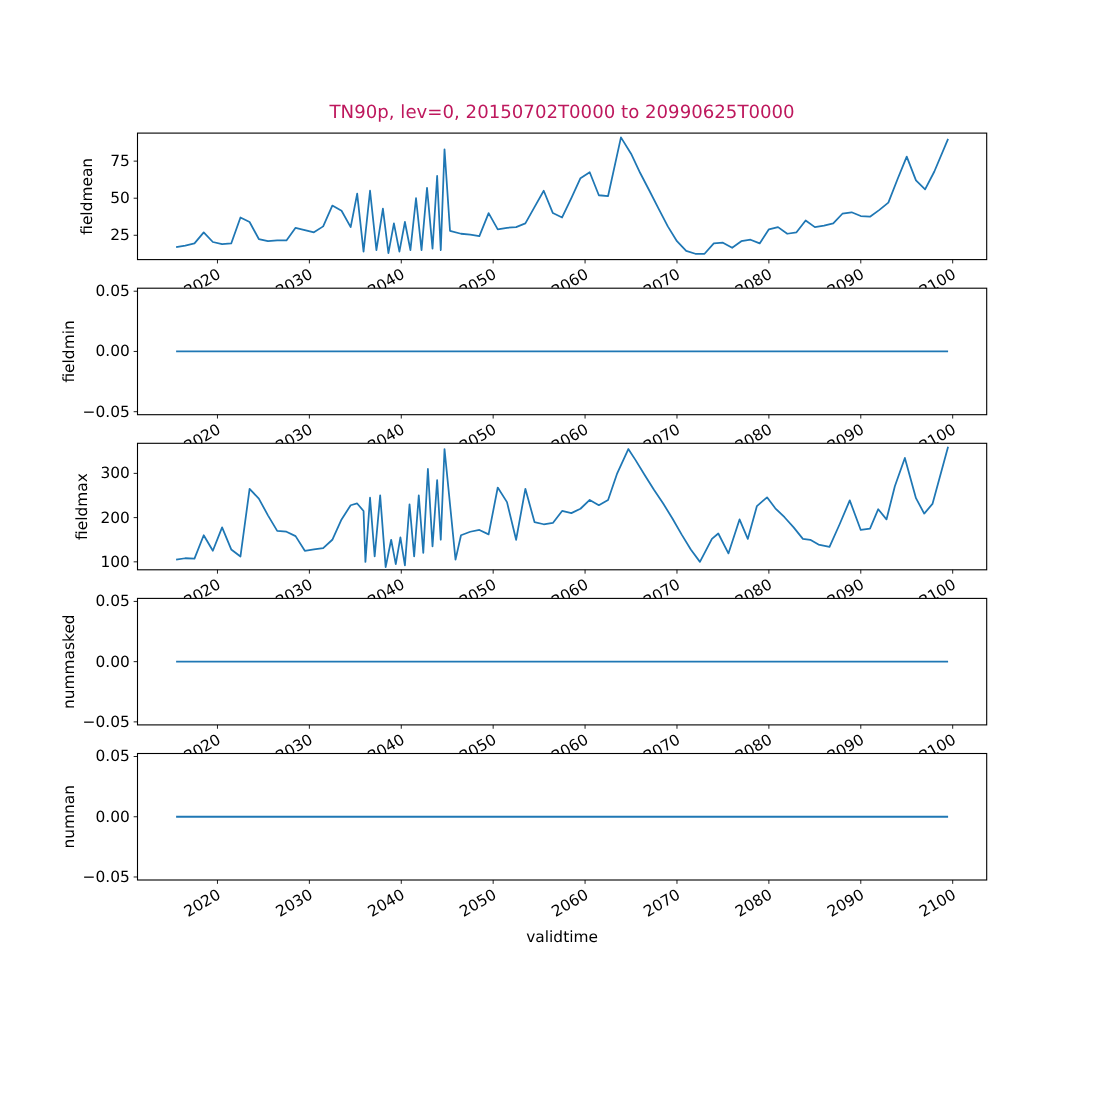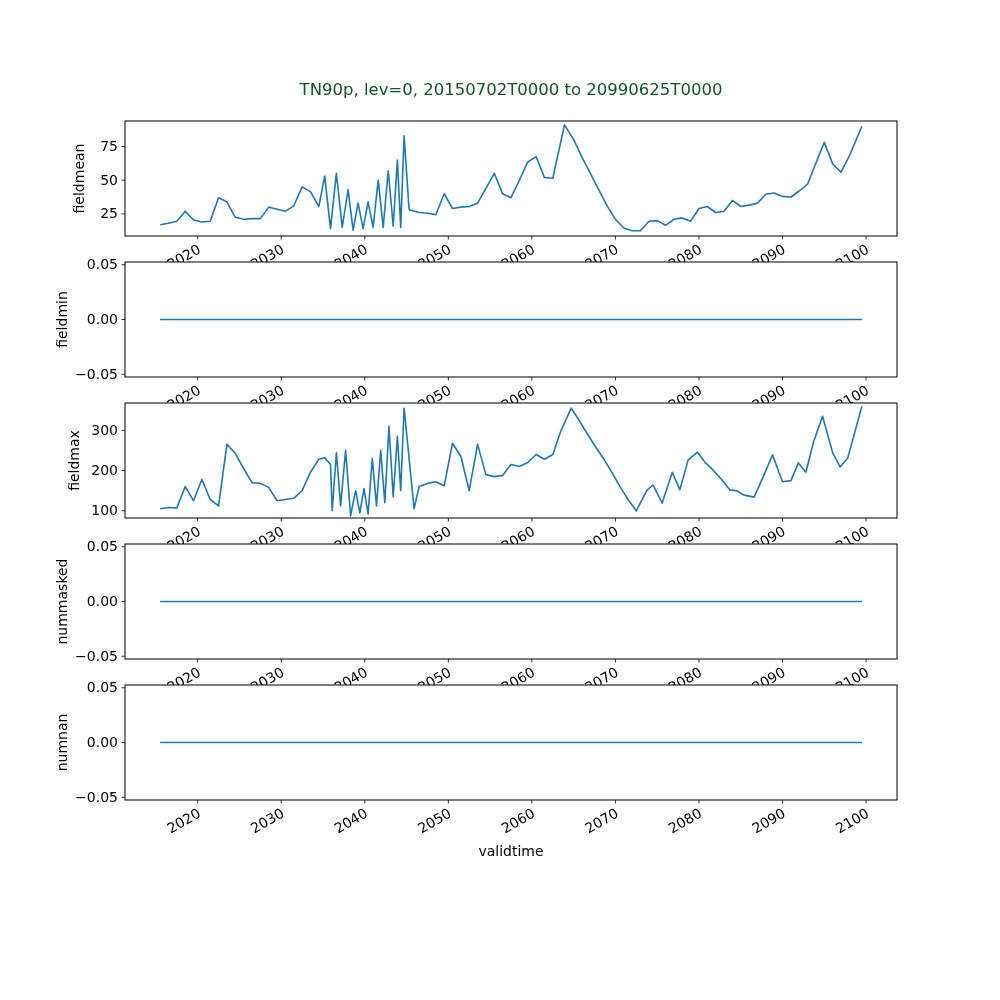--- a/index.html
+++ b/index.html
@@ -1,19 +1,19 @@
 <!DOCTYPE html>
 <html><head>
 <meta charset="utf-8">
 <style>
   html,body{margin:0;padding:0;background:#fff;}
   #figure{position:relative;width:1000px;height:1000px;background:#fff;overflow:hidden;
           font-family:"DejaVu Sans","Liberation Sans",sans-serif;}
-  #chart-title{position:absolute;top:80px;left:511px;transform:translateX(-50%);
-               font-size:16.5px;color:#14532d;white-space:nowrap;}
+  #chart-title{position:absolute;top:92px;left:511px;transform:translateX(-50%);
+               font-size:16.5px;color:#be185d;white-space:nowrap;}
   svg{position:absolute;top:0;left:0;}
   text{font-family:"DejaVu Sans","Liberation Sans",sans-serif;}
 </style>
 </head>
 <body>
 
 <div id="figure">
   <div id="chart-title">TN90p, lev=0, 20150702T0000 to 20990625T0000</div>
   <svg id="plot" width="1000" height="1000" viewBox="0 0 1000 1000">
       <g>

